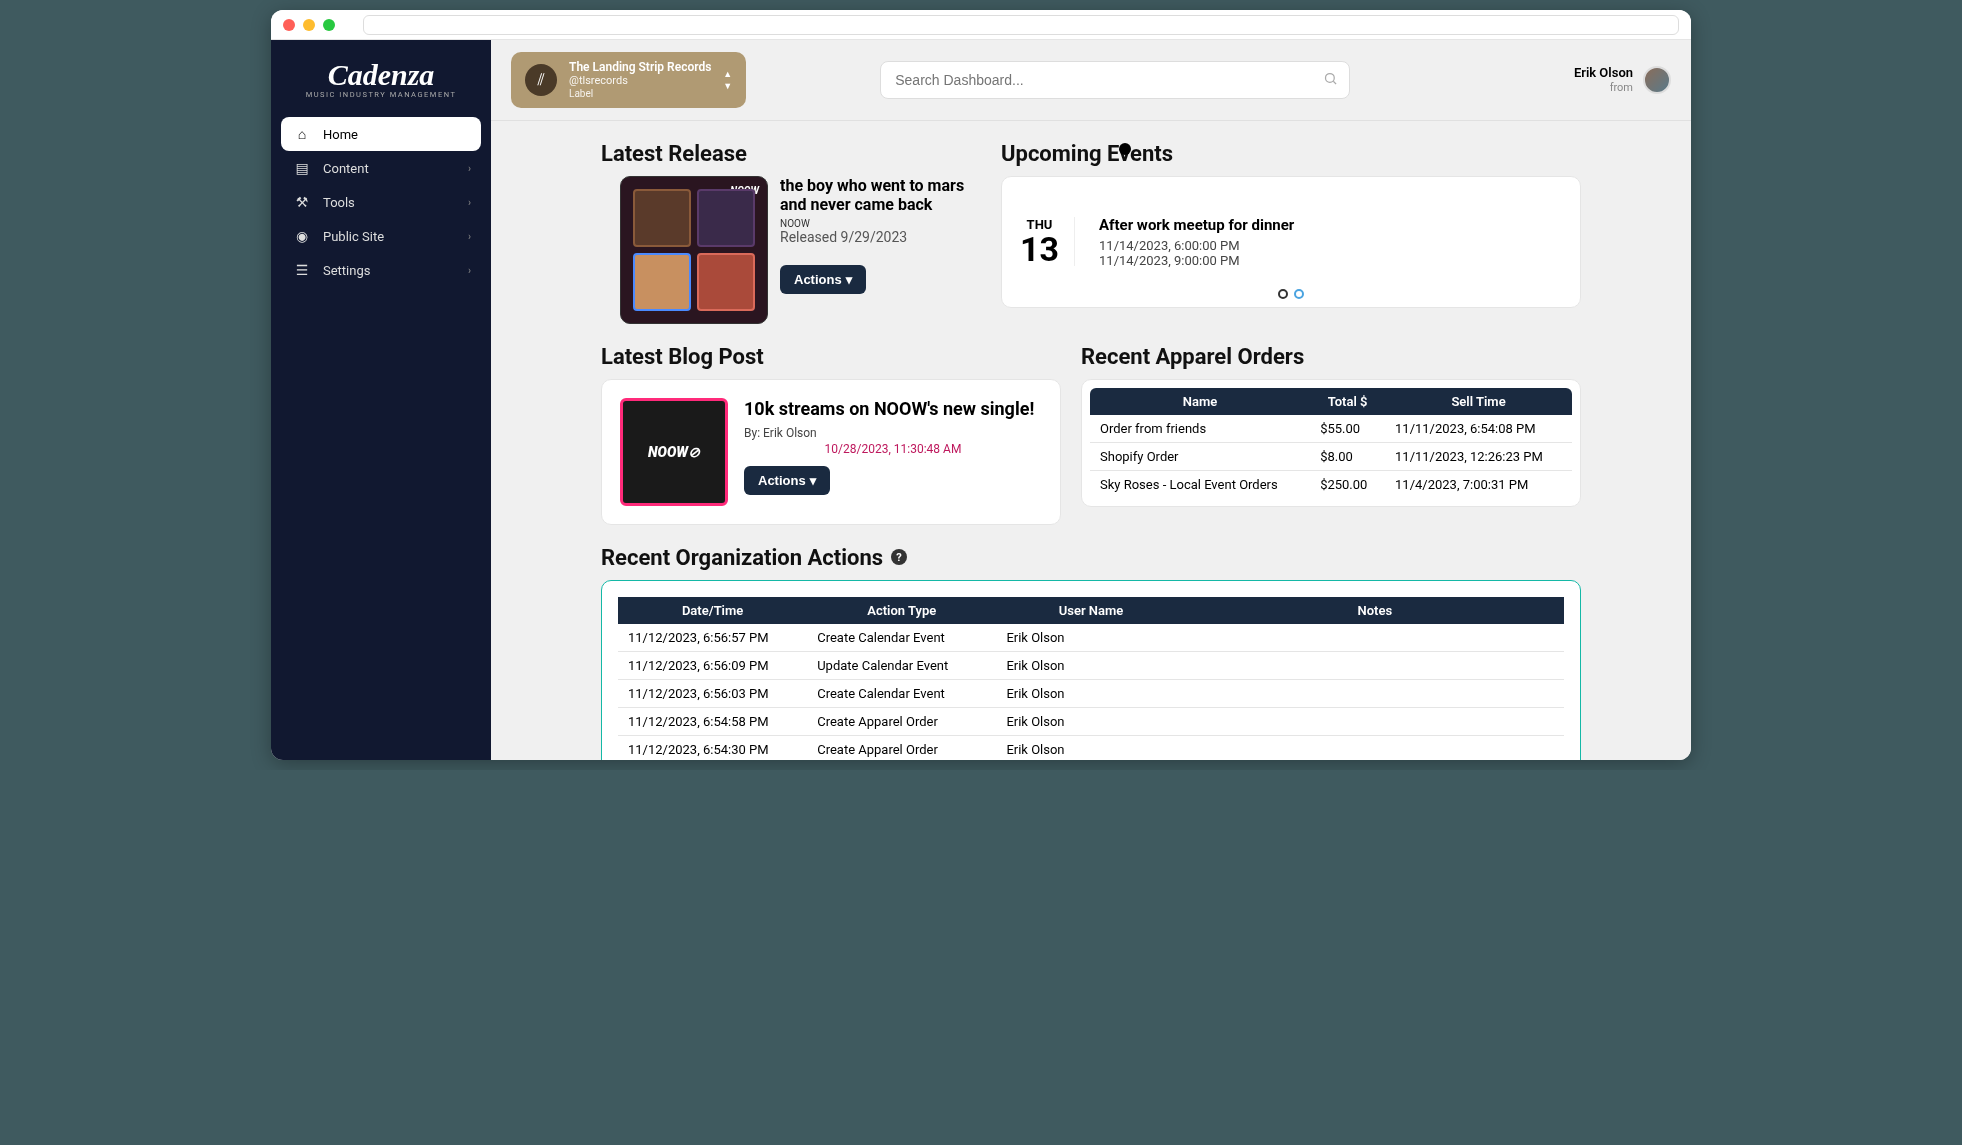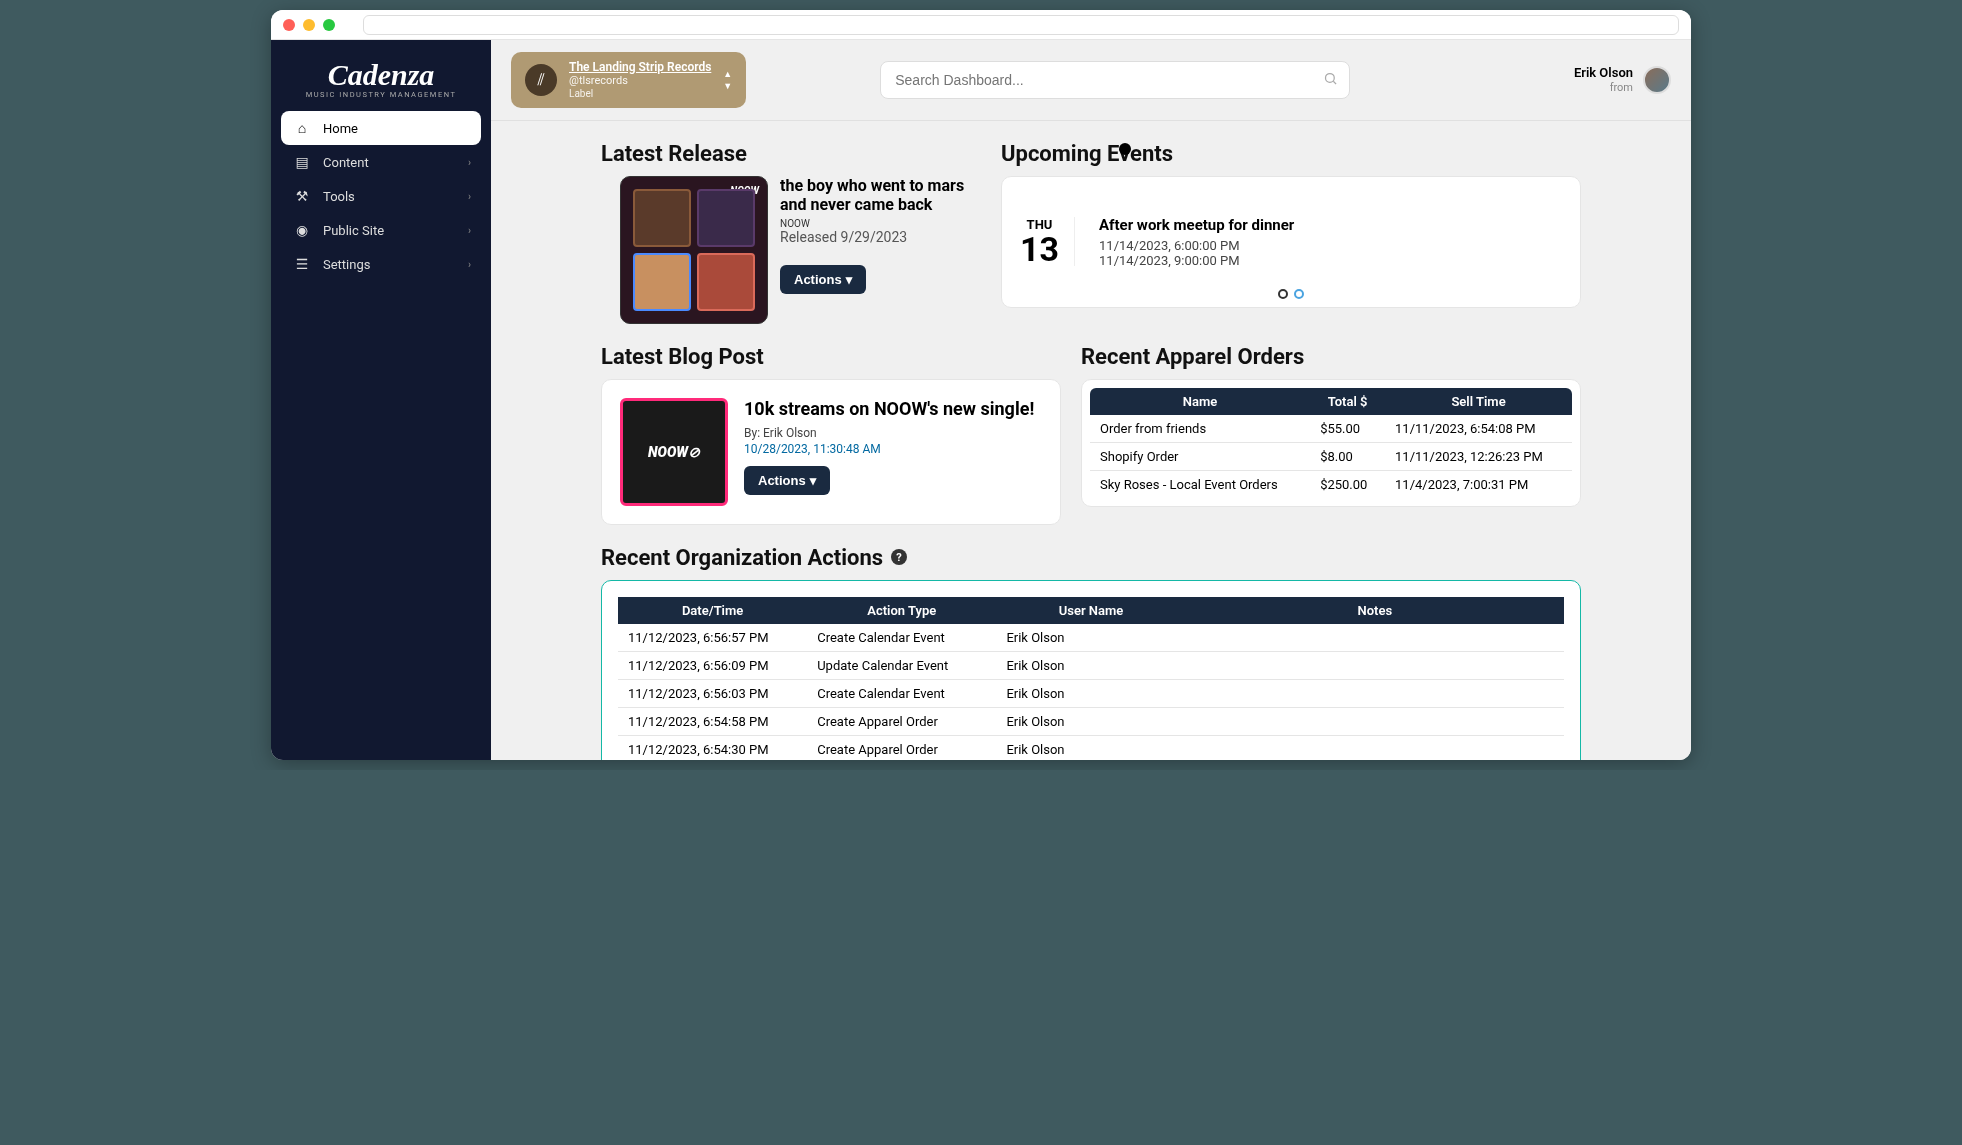--- a/index.html
+++ b/index.html
@@ -7,34 +7,34 @@
 .window { background: #f5f5f5; border-radius: 12px; overflow: hidden; box-shadow: 0 4px 20px rgba(0,0,0,0.3); max-width: 1420px; margin: 0 auto; }
 .titlebar { background: #fff; height: 30px; display: flex; align-items: center; padding: 0 12px; border-bottom: 1px solid #e5e5e5; gap: 8px; }
 .traffic-lights { display: flex; gap: 8px; }
 .light { width: 12px; height: 12px; border-radius: 50%; }
 .light.red { background: #ff5f57; }
 .light.yellow { background: #febc2e; }
 .light.green { background: #28c840; }
 .url-bar { flex: 1; background: #fff; border: 1px solid #ddd; border-radius: 6px; height: 20px; margin-left: 20px; }
 .app { display: flex; height: 720px; }
 .sidebar { width: 220px; background: #111830; color: #fff; display: flex; flex-direction: column; padding: 12px 10px; flex-shrink: 0; }
-.logo-wrap { text-align: center; padding: 8px 0 12px; }
+.logo-wrap { text-align: center; padding: 8px 0 18px; }
 .logo-main { font-family: "Brush Script MT", cursive; font-size: 30px; font-weight: bold; font-style: italic; line-height: 1; }
 .logo-sub { font-size: 7.5px; letter-spacing: 1.5px; color: #aaa; }
 .nav-item { display: flex; align-items: center; gap: 12px; padding: 8px 12px; border-radius: 8px; font-size: 13px; cursor: pointer; position: relative; }
 .nav-item.active { background: #fff; color: #000; }
 .nav-item:not(.active) { color: #ddd; }
 .nav-icon { width: 18px; height: 18px; display: inline-flex; align-items: center; justify-content: center; font-size: 14px; }
 .nav-chevron { position: absolute; right: 10px; font-size: 10px; color: #888; }
 .main { flex: 1; background: #f0f0f0; display: flex; flex-direction: column; overflow: hidden; }
 .topbar { display: flex; align-items: center; padding: 12px 20px; gap: 24px; border-bottom: 1px solid #e0e0e0; }
 .org-selector { background: #b09a73; color: #fff; border-radius: 10px; padding: 8px 14px; display: flex; align-items: center; gap: 12px; min-width: 200px; cursor: pointer; position: relative; }
 .org-avatar { width: 32px; height: 32px; border-radius: 50%; background: #4a3a28; display: flex; align-items: center; justify-content: center; font-size: 16px; }
 .org-info { line-height: 1.2; flex: 1; }
-.org-name { font-size: 12px; font-weight: 600; text-decoration: underline; }
+.org-name { font-size: 12px; font-weight: 600; }
 .org-handle { font-size: 11px; opacity: 0.9; }
 .org-type { font-size: 10px; opacity: 0.85; }
 .org-chevrons { display: flex; flex-direction: column; font-size: 9px; gap: 2px; }
 .search-wrap { flex: 1; max-width: 470px; margin-left: 110px; position: relative; }
 .search-input { width: 100%; padding: 10px 14px; border: 1px solid #ddd; border-radius: 8px; font-size: 14px; background: #fff; }
 .search-icon-el { position: absolute; right: 12px; top: 50%; transform: translateY(-50%); color: #aaa; font-size: 14px; }
 .user-area { margin-left: auto; display: flex; align-items: center; gap: 10px; }
 .user-text { text-align: right; line-height: 1.2; }
 .user-name-el { font-size: 13px; font-weight: 600; }
 .user-handle { font-size: 11px; color: #888; }
@@ -70,21 +70,21 @@
 .carousel-dots { position: absolute; bottom: 8px; left: 50%; transform: translateX(-50%); display: flex; gap: 6px; }
 .cdot { width: 10px; height: 10px; border-radius: 50%; border: 2px solid #333; }
 .cdot.active { border-color: #4aa3e0; background: transparent; }
 .cdot:not(.active) { background: transparent; }
 .blog-sect { flex: 0 0 460px; }
 .blog-card { display: flex; gap: 16px; }
 .blog-thumb { width: 108px; height: 108px; border-radius: 6px; border: 3px solid #ff2a7a; background: #1a1a1a; display: flex; align-items: center; justify-content: center; color: #fff; font-style: italic; font-weight: 900; font-size: 14px; flex-shrink: 0; }
 .blog-info { flex: 1; }
 .blog-title { font-size: 18px; font-weight: 700; line-height: 1.25; margin-bottom: 6px; }
 .blog-author { font-size: 12px; color: #444; margin-bottom: 2px; }
-.blog-date { font-size: 12px; color: #0369a1; margin-bottom: 10px; }
+.blog-date { font-size: 12px; color: #be185d; margin-bottom: 10px; text-align: center; }
 .orders-sect { flex: 1; }
 table { width: 100%; border-collapse: collapse; font-size: 13px; }
 table th { background: #1a2a40; color: #fff; padding: 6px 10px; font-weight: 600; text-align: center; }
 table td { padding: 6px 10px; border-bottom: 1px solid #e5e5e5; text-align: left; }
 table tr:last-child td { border-bottom: none; }
 .orders-sect table th:first-child { border-top-left-radius: 6px; }
 .orders-sect table th:last-child { border-top-right-radius: 6px; }
 .org-actions-sect { margin-top: 8px; }
 .org-actions-title { display: flex; align-items: center; gap: 8px; }
 .help-circle { width: 16px; height: 16px; border-radius: 50%; background: #333; color: #fff; font-size: 11px; display: inline-flex; align-items: center; justify-content: center; }

